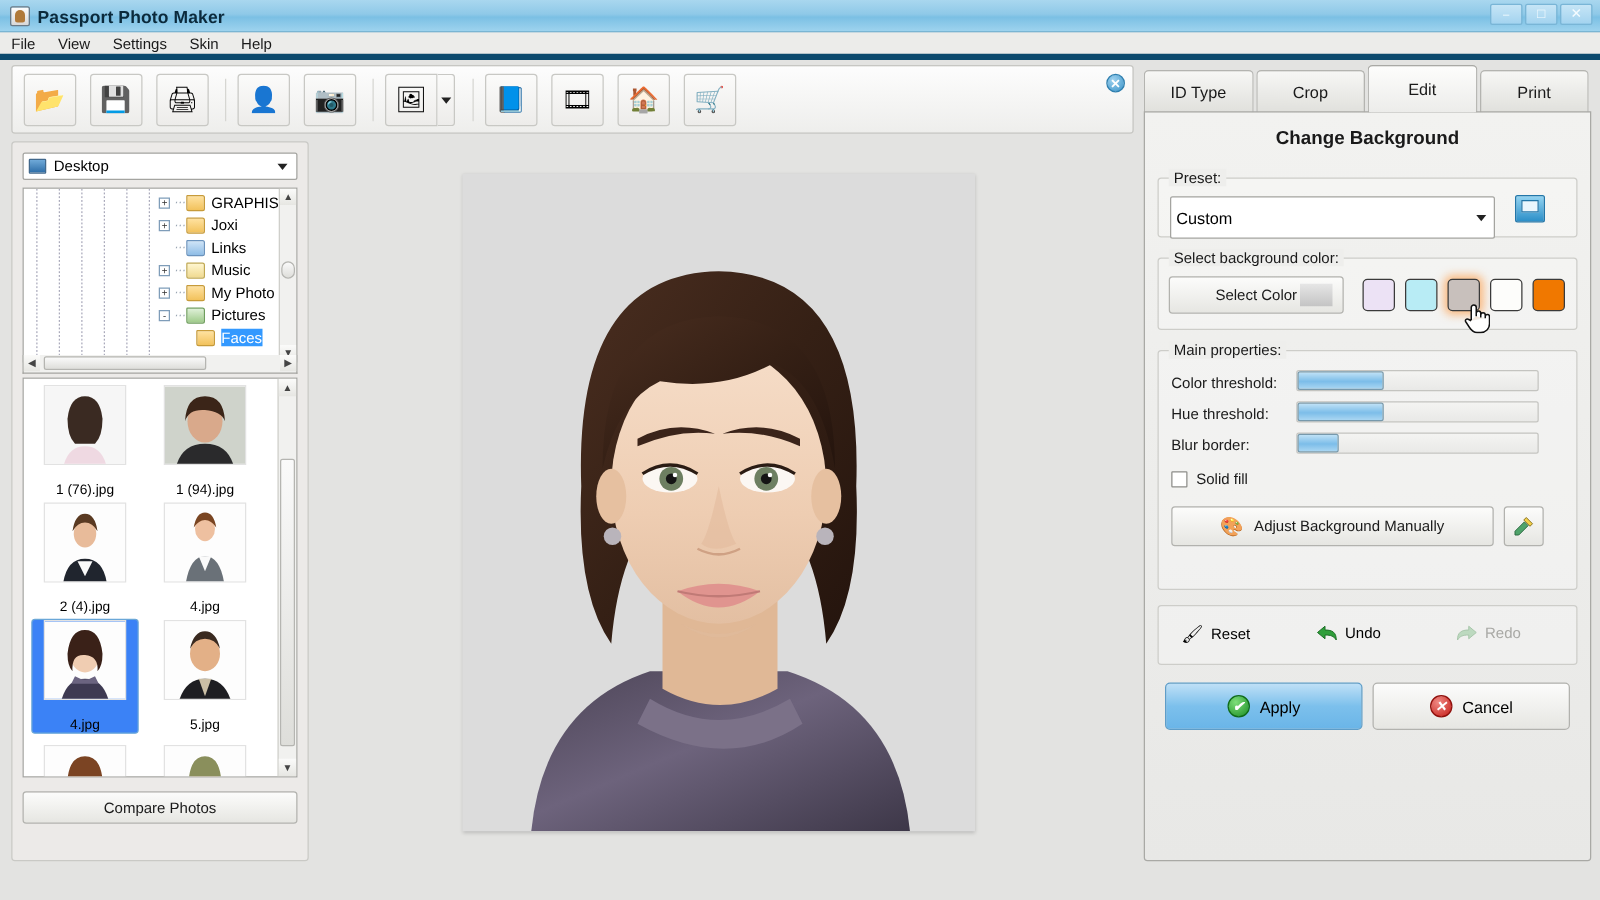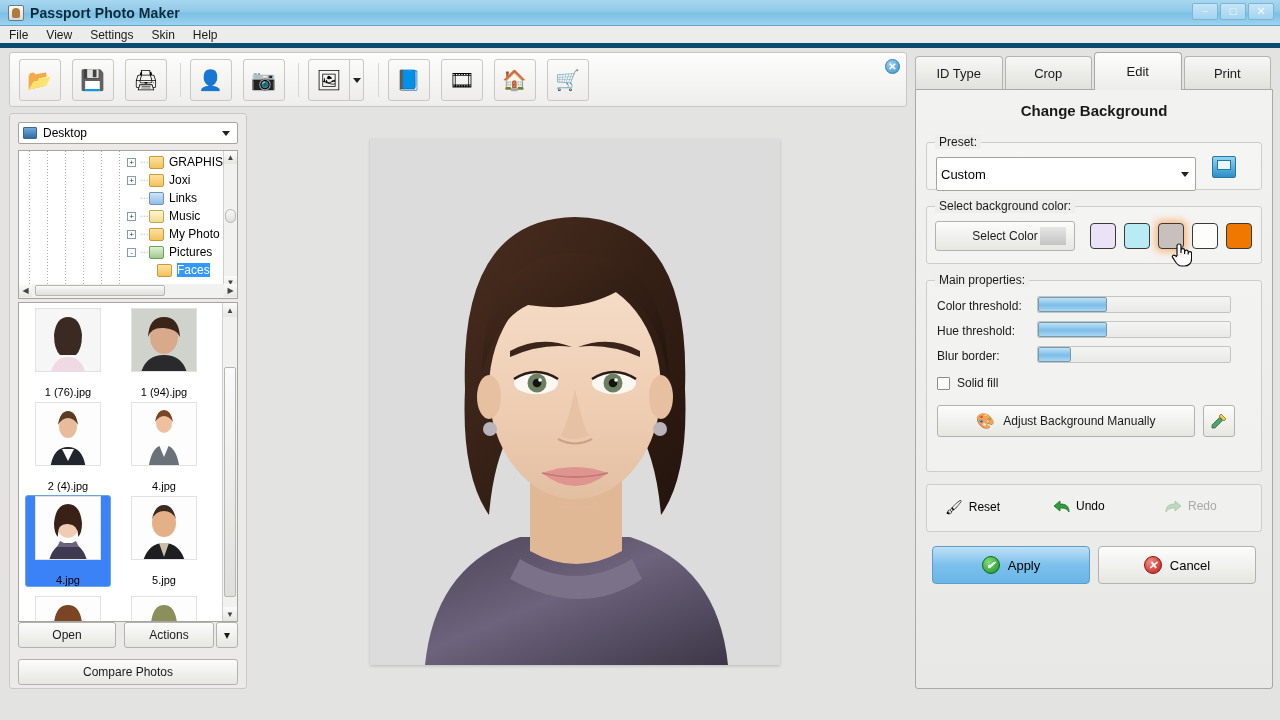--- a/index.html
+++ b/index.html
@@ -548,25 +548,20 @@
 
       </div>
       <div class="thumb-vscroll">
         <div class="sb-arrow" style="left:0;top:0;width:14px;height:14px">▲</div>
         <div class="sb-thumb" style="left:1px;top:64px;width:12px;height:230px"></div>
         <div class="sb-arrow" style="left:0;bottom:0;width:14px;height:14px">▼</div>
       </div>
     </div>
 
     <div class="btnrow">
-      <div style="position:relative;height:26px">
-        <div class="pbtn" style="position:absolute;left:0;top:0;width:98px">Open</div>
-        <div class="pbtn" style="position:absolute;left:106px;top:0;width:90px">Actions</div>
-        <div class="pbtn" style="position:absolute;left:198px;top:0;width:22px">▾</div>
-      </div>
       <div class="pbtn" style="margin-top:11px;width:220px">Compare Photos</div>
     </div>
   </div>
 
   <div class="workspace">
     <div class="photo-frame">
       <svg width="410" height="526" viewBox="0 0 410 526">
         <defs>
           <linearGradient id="skin" x1="0" y1="0" x2="0" y2="1">
             <stop offset="0%" stop-color="#f6ddc8"></stop>

